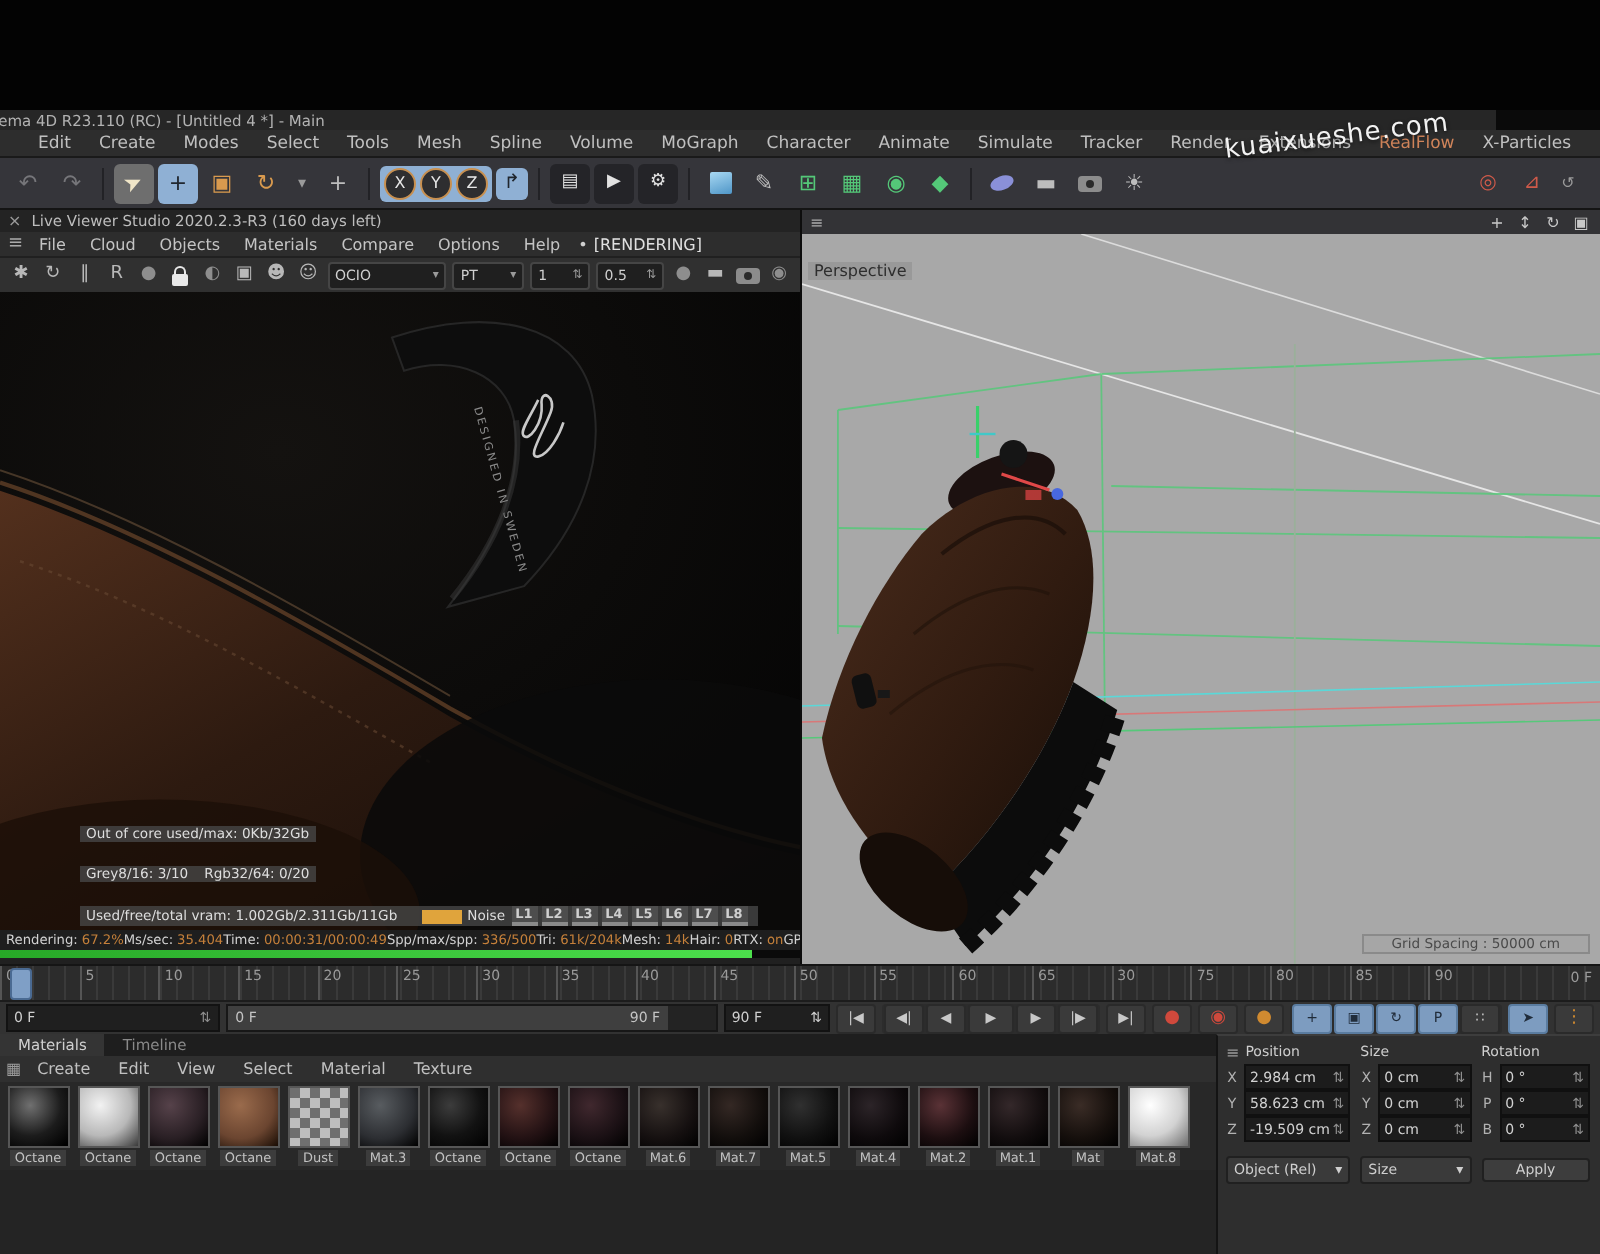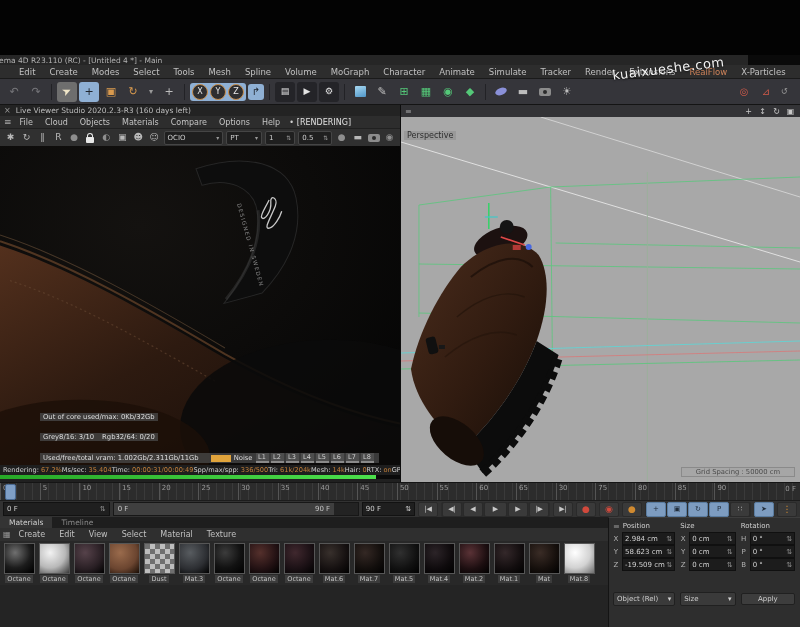--- a/index.html
+++ b/index.html
@@ -122,21 +122,21 @@
   
   .coords{flex:1;background:#2e2e2e;border-left:1px solid #141414;border-top:1px solid #3d3d3d;
           display:grid;grid-template-columns:1.12fr 1fr .98fr;gap:1px 5px;padding:2px 5px 0 4px;
           font-size:7px;color:#c4c4c4;align-content:start;}
   .chead{height:12px;display:flex;align-items:center;gap:3px;color:#cfcfcf;}
   .chead .hicon{color:#9a9a9a;font-size:8px;}
   .crow{display:flex;align-items:center;gap:3px;height:13px;}
   .axl{width:6px;text-align:center;color:#b2b2b2;}
   .cfield{flex:1;height:11px;background:#1c1c1c;border:1px solid #101010;display:flex;align-items:center;justify-content:space-between;padding:0 2px;color:#d2d2d2;}
   .cfield .spin{color:#8e8e8e;font-size:7px;}
-  .cfoot{height:15px;display:flex;align-items:center;margin-top:20px;}
+  .cfoot{height:15px;display:flex;align-items:center;margin-top:6px;}
   .dd{flex:1;height:12px;background:#3a3a3a;border:1px solid #202020;border-radius:2px;display:flex;align-items:center;justify-content:space-between;padding:0 3px;color:#cfcfcf;}
   .applybtn{flex:1;height:12px;background:#3d3d3d;border:1px solid #202020;border-radius:2px;color:#cfcfcf;font-size:7px;font-family:inherit;display:flex;align-items:center;justify-content:center;}
   
   .watermark{position:absolute;left:612px;top:61px;font-size:13px;color:rgba(255,255,255,.94);transform:rotate(-7deg);
              letter-spacing:.5px;z-index:60;text-shadow:0 1px 2px rgba(0,0,0,.6);}
 </style>
 </head>
 <body>
 
 <div id="app">
@@ -290,21 +290,21 @@
             </div>
           <div class="sline">
             <span>Grey8/16: 3/10</span>
             <span>Rgb32/64: 0/20</span>
           </div>
           <div class="sline">
             <span>Used/free/total vram: 1.002Gb/2.311Gb/11Gb</span>
             <span class="noise-wrap">
               <span class="swatch"></span>
               <span>Noise</span>
-              <span style="display:flex;">
+              <span style="display:flex;font-weight:bold;">
                   <span class="nl">L1</span>
                   <span class="nl">L2</span>
                   <span class="nl">L3</span>
                   <span class="nl">L4</span>
                   <span class="nl">L5</span>
                   <span class="nl">L6</span>
                   <span class="nl">L7</span>
                   <span class="nl">L8</span>
                 </span>
             </span>

